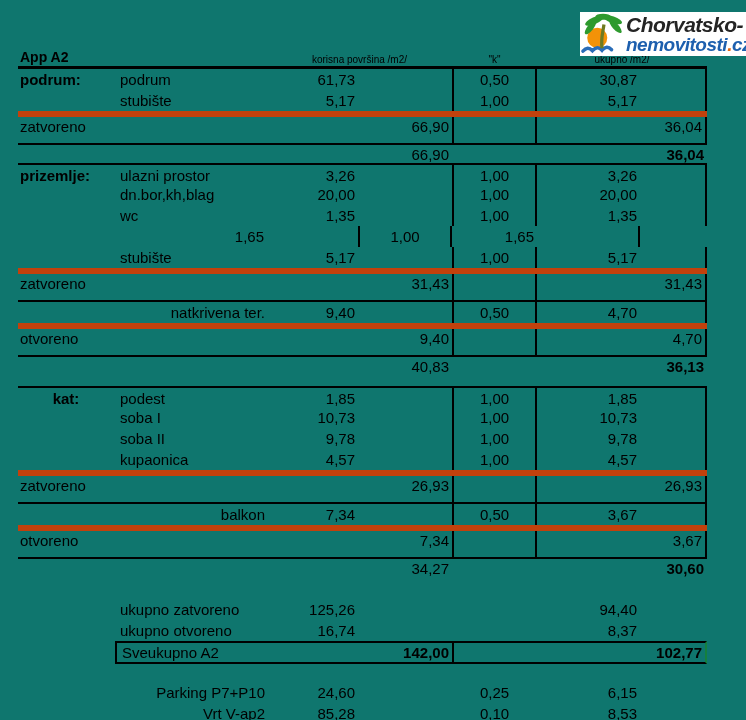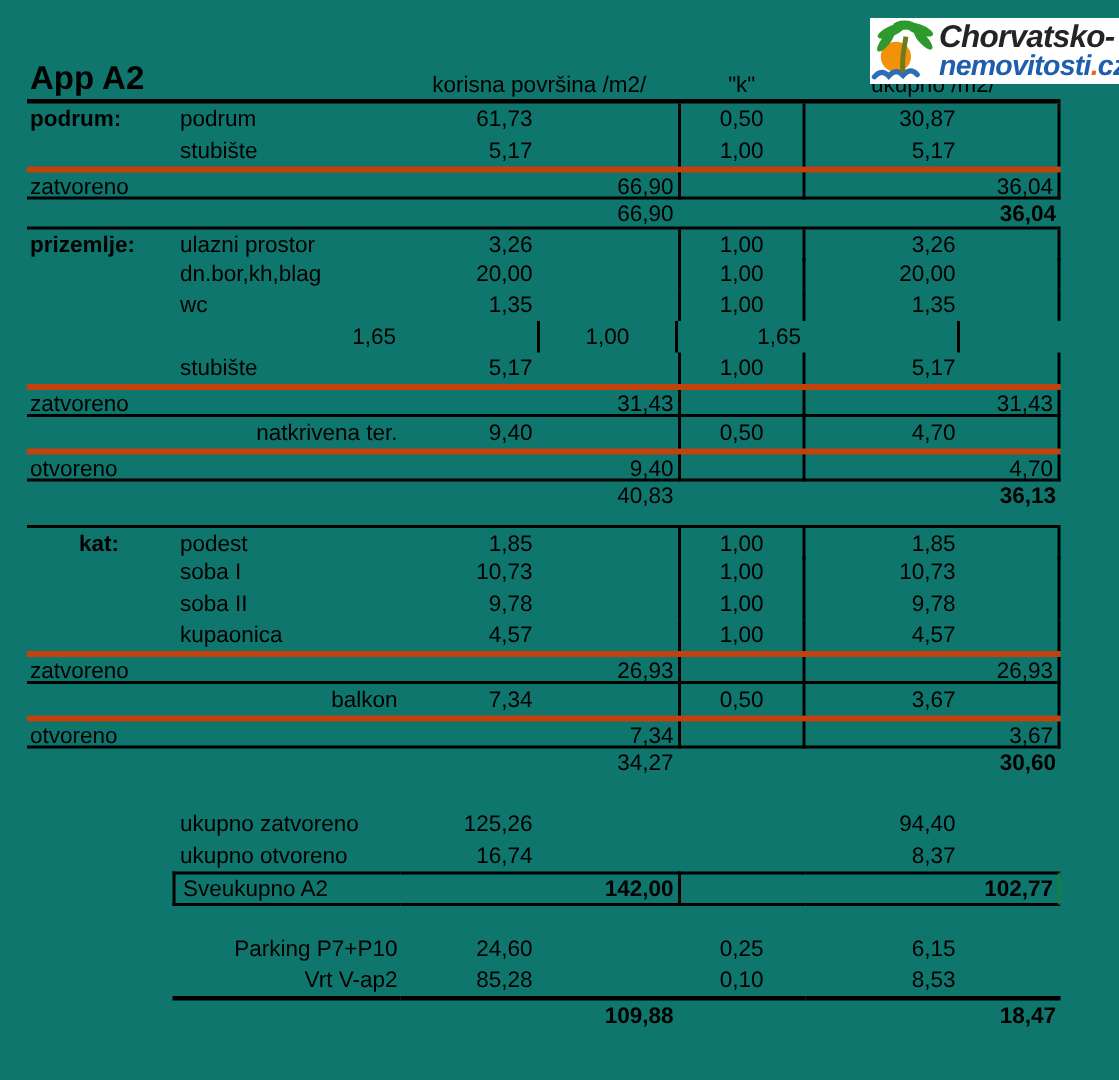--- a/index.html
+++ b/index.html
@@ -11,28 +11,28 @@
   .row{display:grid;grid-template-columns:97px 152px 91px 94px 85px 103px 67px;box-sizing:border-box;}
   .cell{box-sizing:border-box;white-space:nowrap;font-size:15px;line-height:20px;padding:1px 3px 0 3px;overflow:visible;}
   .c1{padding-left:2px;}
   .c2{padding-left:5px;}
   .c3,.c4,.c6,.c7{text-align:right;}
   .c5{text-align:center;}
 
   .header-row{display:grid;grid-template-columns:97px 152px 185px 85px 170px;
               border-bottom:3px solid #000;height:28px;align-items:end;box-sizing:content-box;}
   .hcell{white-space:nowrap;padding-bottom:1px;}
-  .hc1{font-weight:bold;font-size:22px;padding-left:2px;}
-  .hc34,.hc5,.hc67{text-align:center;font-size:15px;}
+  .hc1{font-weight:bold;font-size:14px;padding-left:2px;}
+  .hc34,.hc5,.hc67{text-align:center;font-size:10px;}
 
   .item{height:21px;}
   .item .c5{border-left:2px solid #000;border-right:2px solid #000;}
   .item .c7{border-right:2px solid #000;}
 
-  .subtotal{height:22px;border-top:4px solid #c2410c;border-bottom:2px solid #000;}
+  .subtotal{height:34px;border-top:6px solid #c2410c;border-bottom:2px solid #000;}
   .subtotal .cell{line-height:17px;}
   .subtotal .c5{border-left:2px solid #000;border-right:2px solid #000;}
   .subtotal .c7{border-right:2px solid #000;}
 
   .total{height:18px;}
   .total .cell{line-height:17px;}
   .total .c7{font-weight:bold;}
 
   .plain{height:21px;}
 

